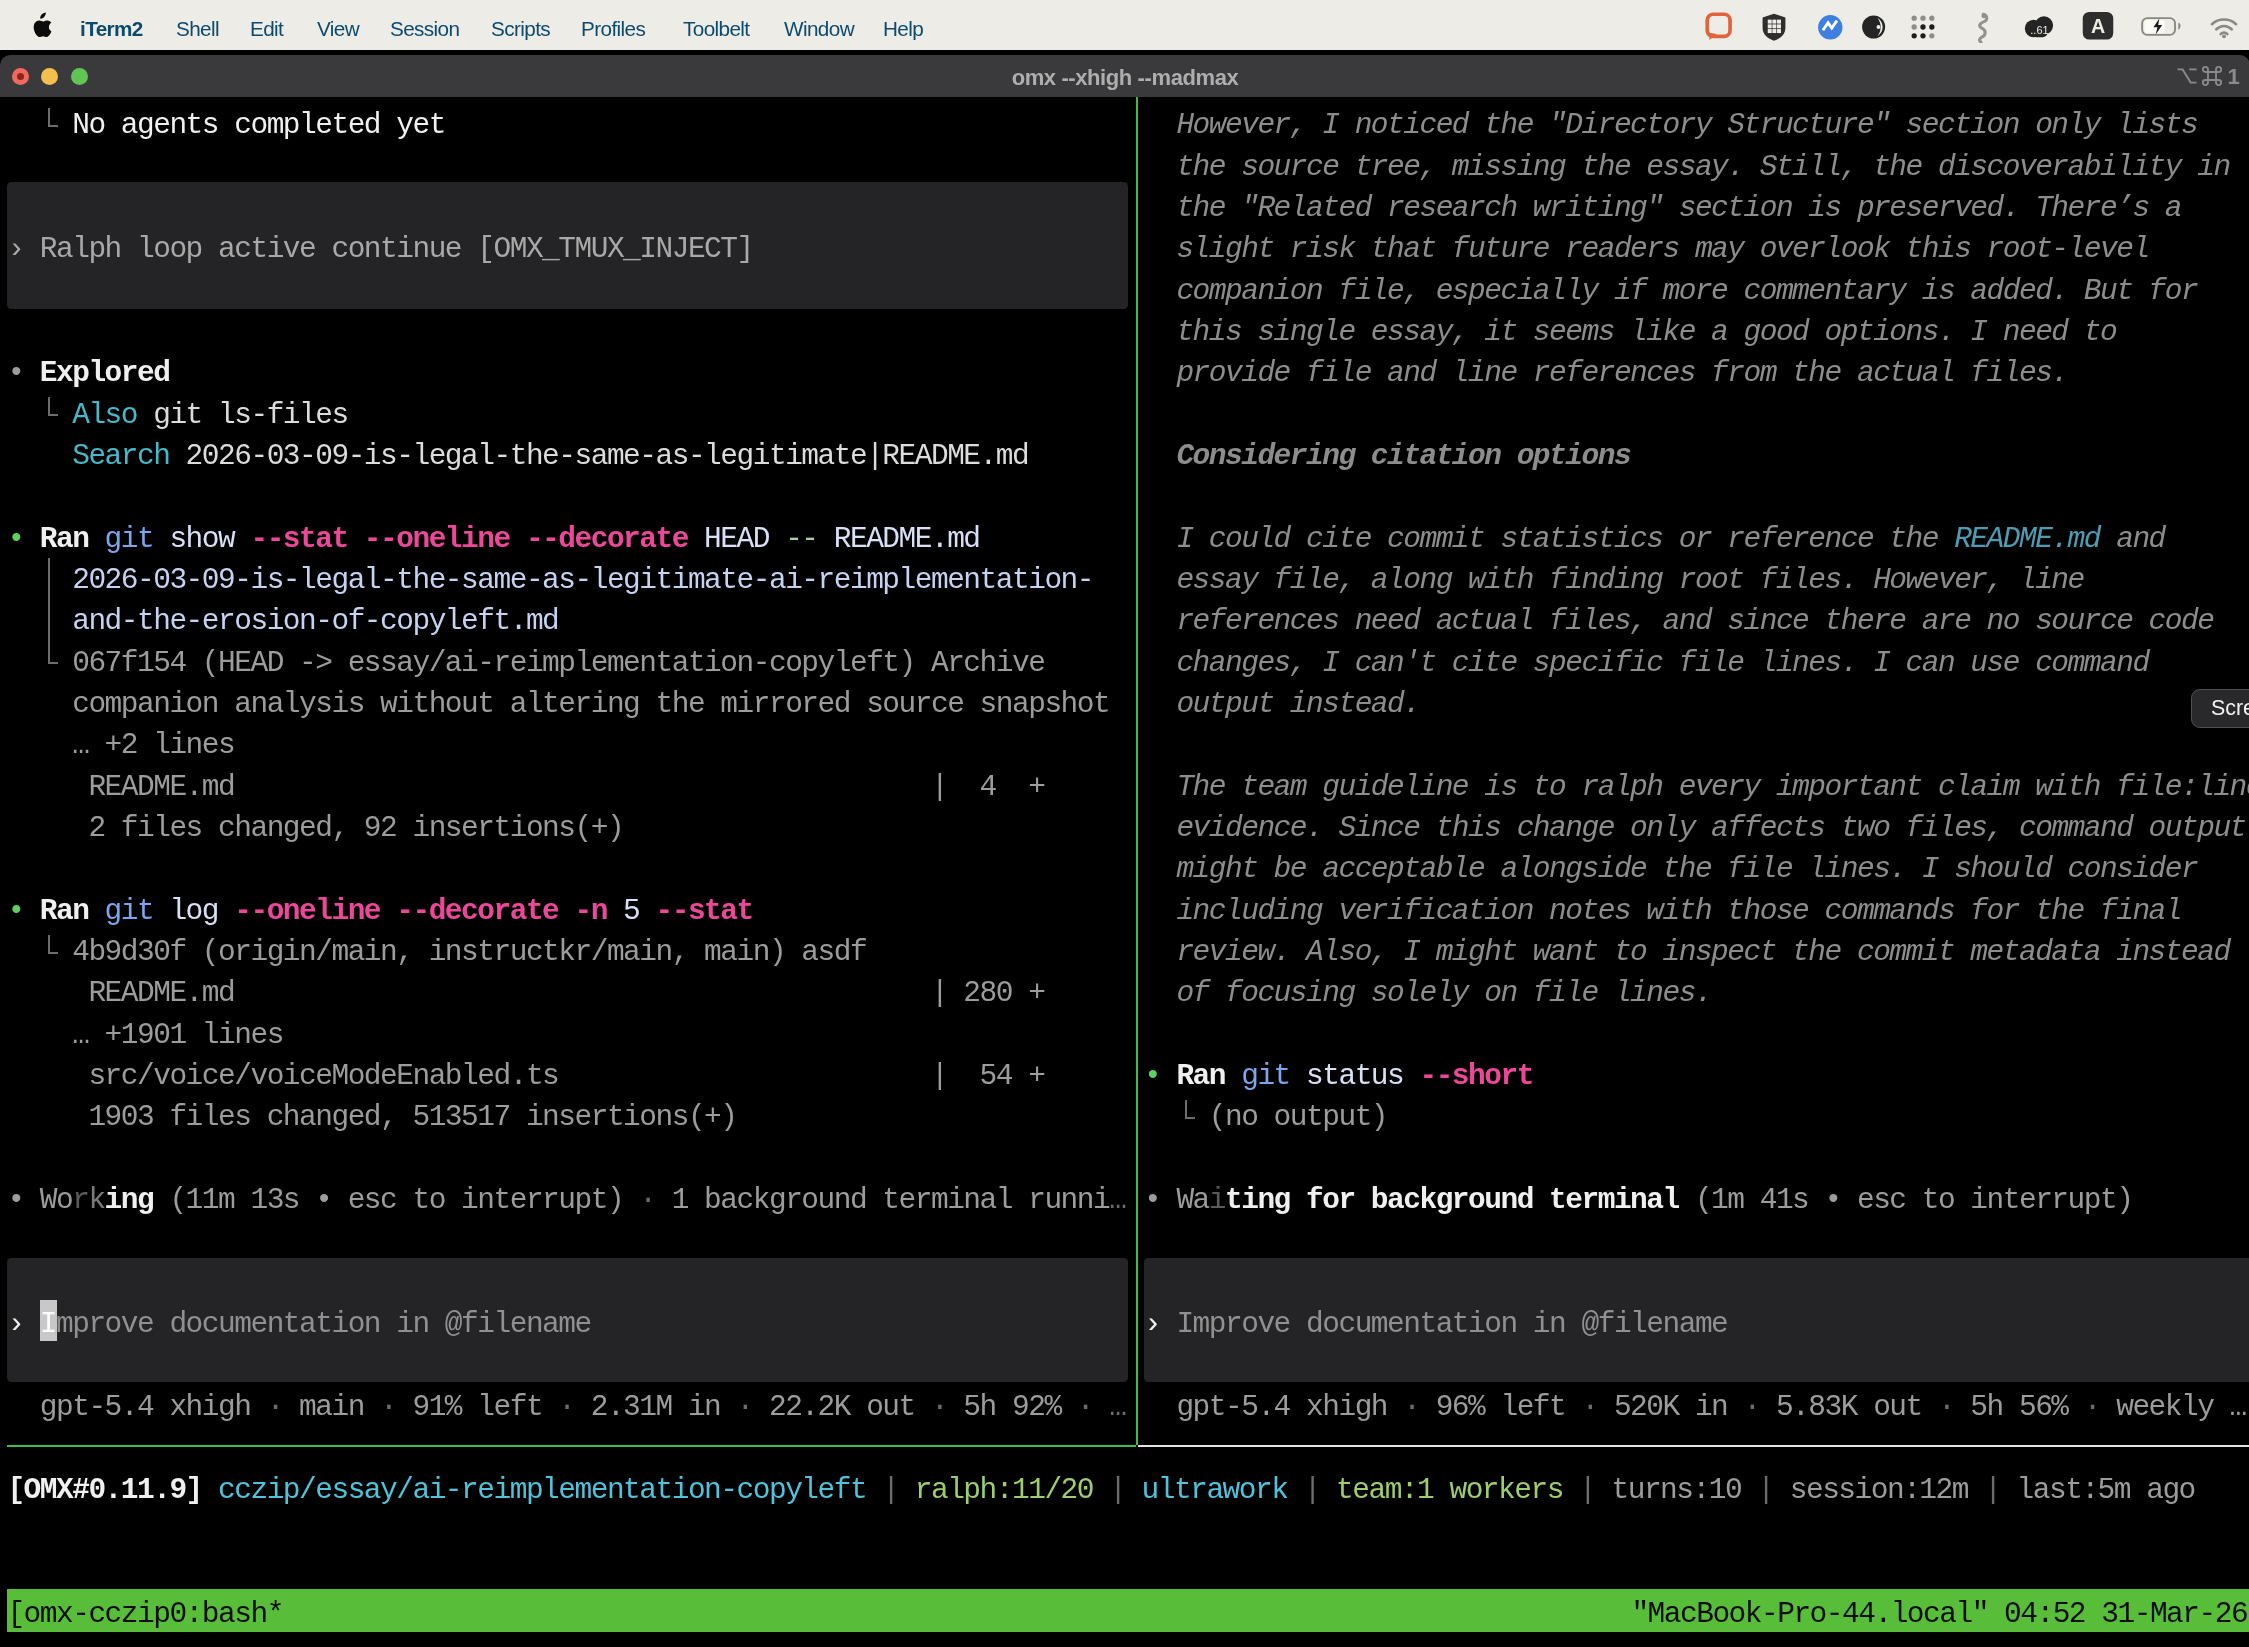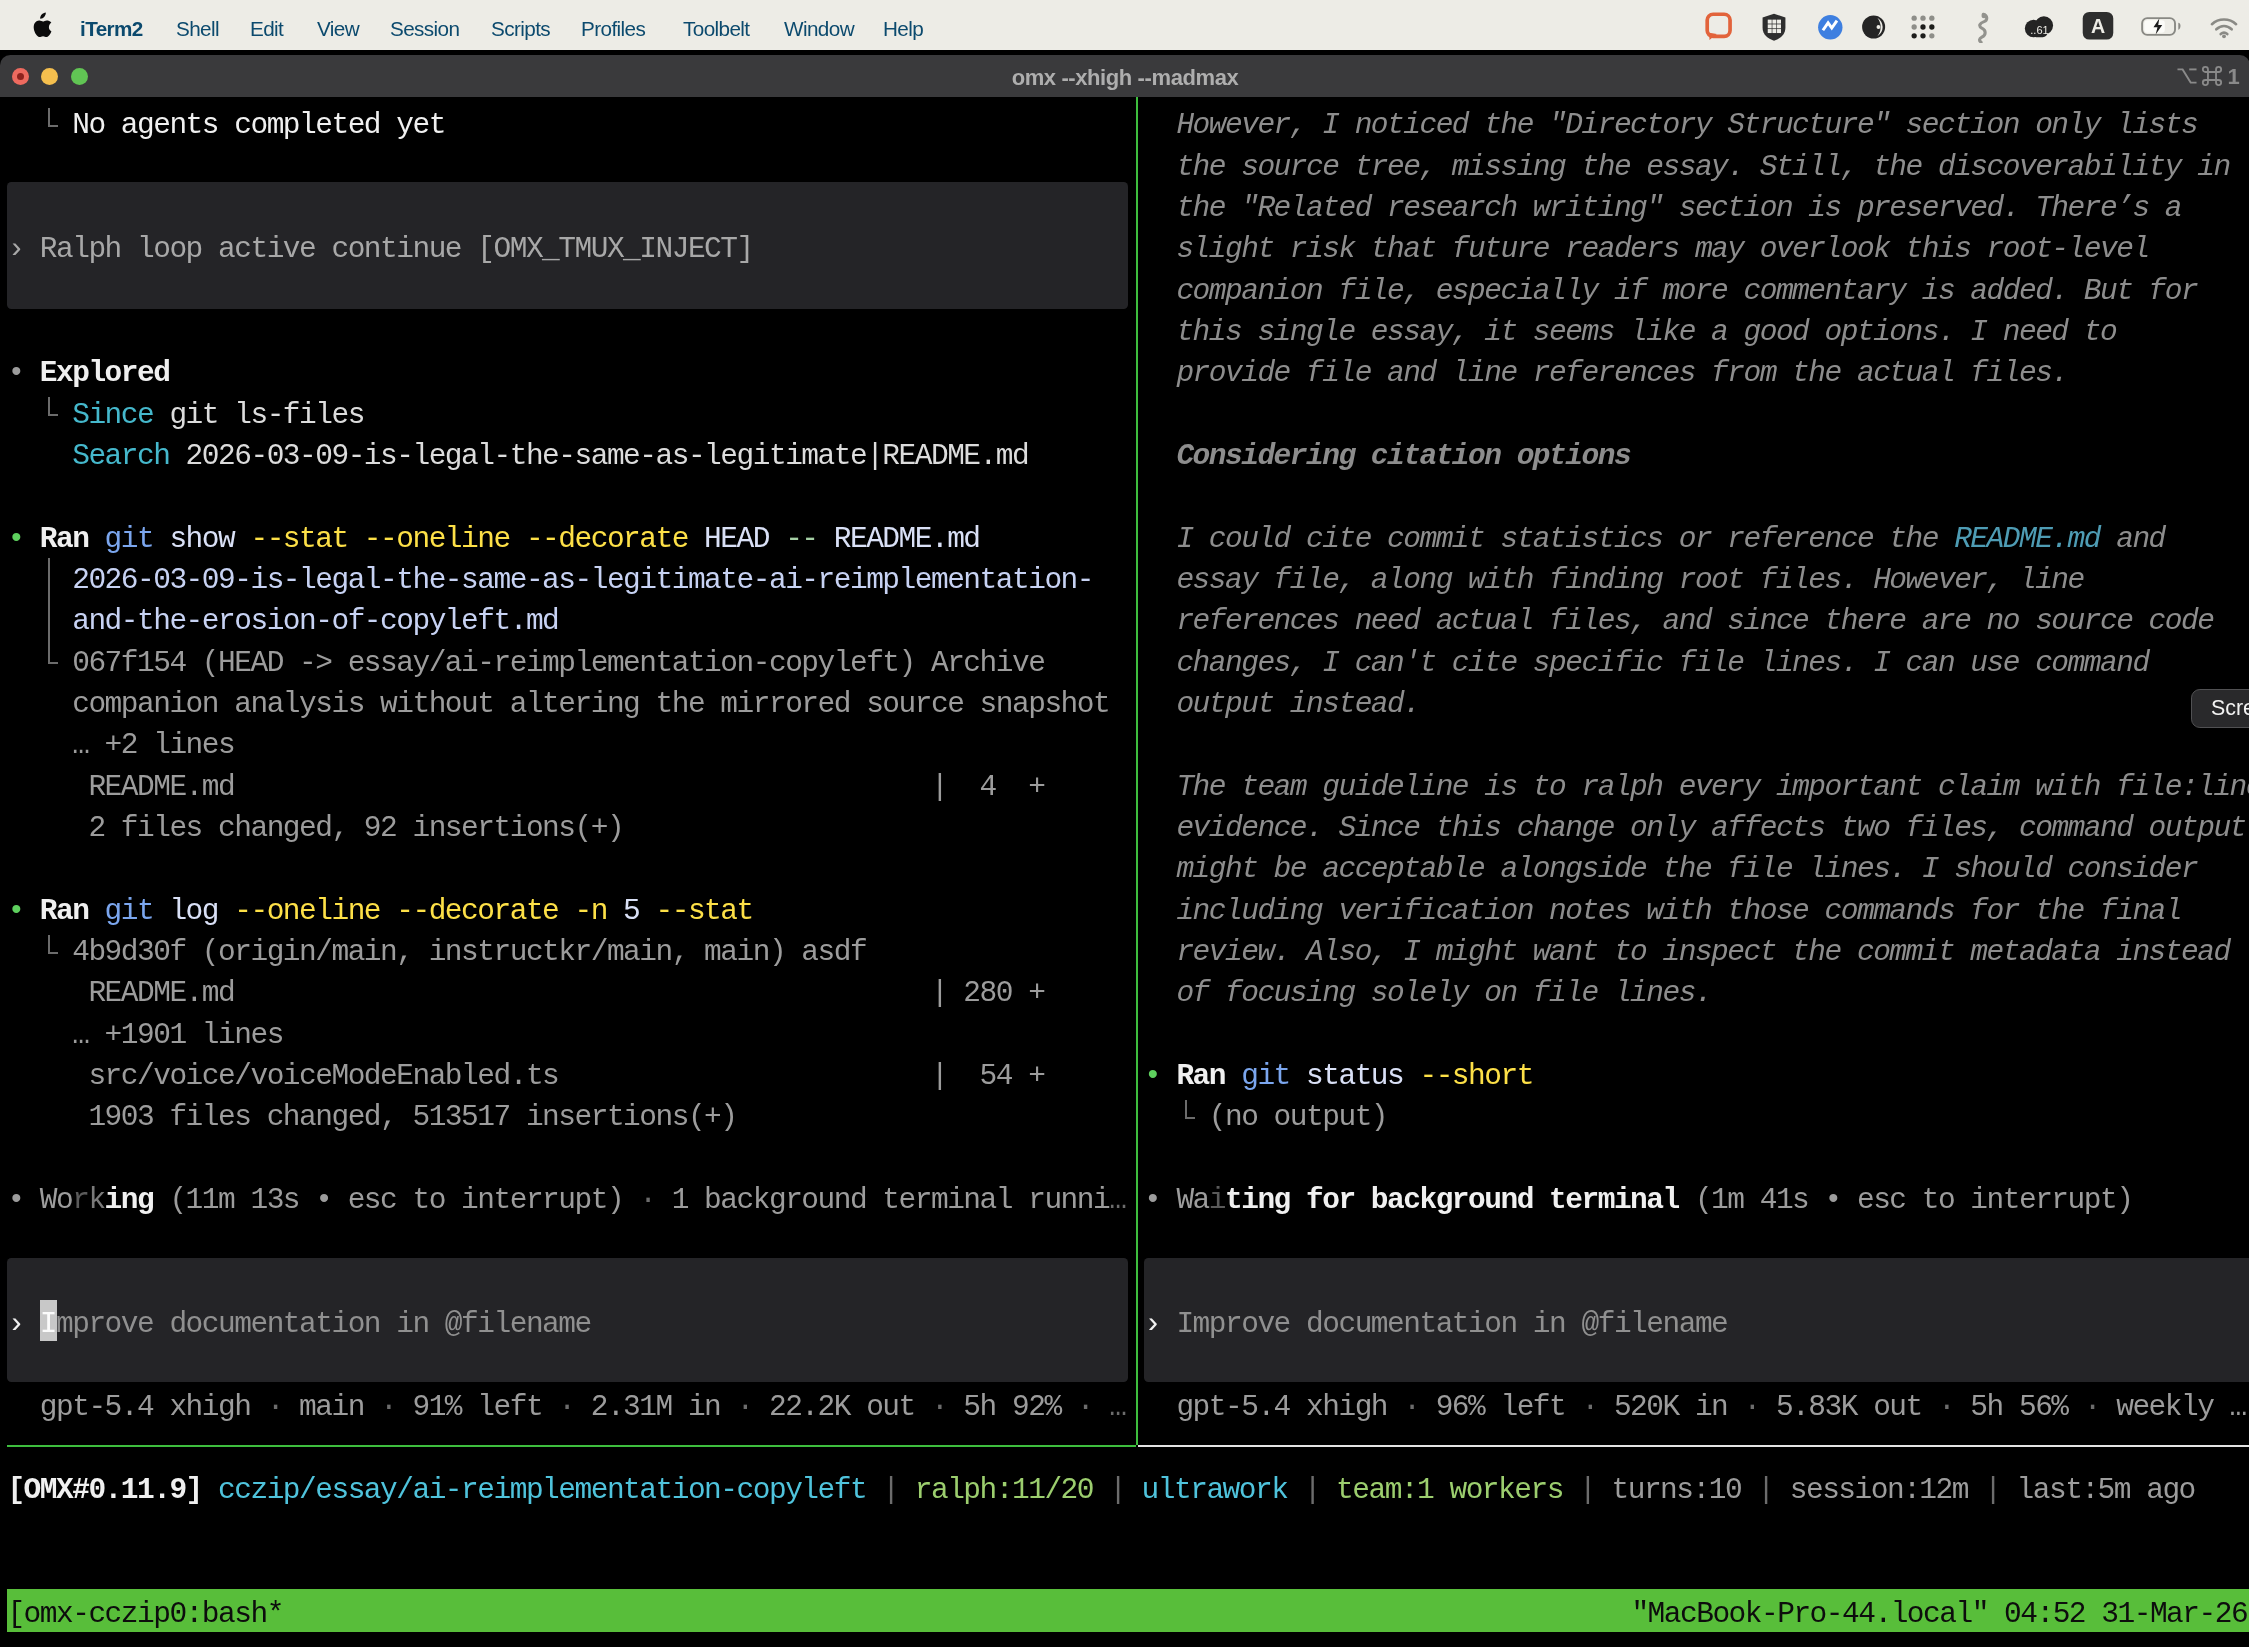--- a/index.html
+++ b/index.html
@@ -14,21 +14,21 @@
 .box { position:absolute; background:#242427; border-radius:4.4px; }
 .r { position:absolute; height:41px; line-height:41px; font-family:"Liberation Mono", monospace; font-size:29.5px; letter-spacing:-1.5px; white-space:pre; transform:translateY(4.7px); z-index:3; color:#9C9C9C; }
 .r b { font-weight:bold; }
 .it { font-style:italic; color:#8D8D8D; }
 .w  { color:#F0F0F0; }
 .g  { color:#9C9C9C; }
 .d  { color:#6C6C6C; }
 .b  { color:#7BA6EE; }
 .lv { color:#C7D2F3; }
 .ll { color:#D9E0F6; }
-.sa { color:#fde047; }
+.sa { color:#ec4899;font-weight:bold; }
 .pgn { color:#A5CFA5; }
 .cy { color:#4FC3DC; }
 .cy2 { color:#45B8CC; }
 .cyi { color:#4E9CB4; }
 .gb { color:#5ED05E; }
 .grn { color:#9CCE6E; }
 .ig { color:#909090; }
 .lw { color:#DCDCDC; }
 .bx { color:#A8A8A8; }
 .k  { color:#0D0D0D; }
@@ -154,21 +154,21 @@
 <div style="position:absolute;left:7.4px;top:1589px;width:2243px;height:43px;background:#58BE3A;z-index:1"></div>
 <div class="tl" style="left:48px;top:108px;height:19px"></div>
 <div class="tl" style="left:48px;top:397px;height:19px"></div>
 <div class="tl" style="left:48px;top:645px;height:19px"></div>
 <div class="tl" style="left:48px;top:935px;height:19px"></div>
 <div class="tl" style="left:1185px;top:1100px;height:19px"></div>
 <div class="tv" style="left:48px;top:558px;height:87px"></div>
 <div class="r" style="left:7.4px;top:100px"><span class="g">    </span><span class="w">No agents completed yet</span></div>
 <div class="r" style="left:7.4px;top:224px"><span class="bx">› Ralph loop active continue [OMX_TMUX_INJECT]</span></div>
 <div class="r" style="left:7.4px;top:348px"><span class="g">• </span><span class="w"><b>Explored</b></span></div>
-<div class="r" style="left:7.4px;top:390px"><span class="g">    </span><span class="cy2">Since</span><span class="lw"> git ls-files</span></div>
+<div class="r" style="left:7.4px;top:390px"><span class="g">    </span><span class="cy2">Also</span><span class="lw"> git ls-files</span></div>
 <div class="r" style="left:7.4px;top:431px"><span class="g">    </span><span class="cy2">Search</span><span class="lw"> 2026-03-09-is-legal-the-same-as-legitimate|README.md</span></div>
 <div class="r" style="left:7.4px;top:514px"><span class="gb">• </span><span class="w"><b>Ran</b></span><span class="b"> git</span><span class="ll"> show</span><span class="sa"> --stat --oneline --decorate</span><span class="ll"> HEAD</span><span class="pgn"> --</span><span class="ll"> README.md</span></div>
 <div class="r" style="left:7.4px;top:555px"><span class="lv">    2026-03-09-is-legal-the-same-as-legitimate-ai-reimplementation-</span></div>
 <div class="r" style="left:7.4px;top:596px"><span class="lv">    and-the-erosion-of-copyleft.md</span></div>
 <div class="r" style="left:7.4px;top:638px"><span class="g">    067f154 (HEAD -&gt; essay/ai-reimplementation-copyleft) Archive</span></div>
 <div class="r" style="left:7.4px;top:679px"><span class="g">    companion analysis without altering the mirrored source snapshot</span></div>
 <div class="r" style="left:7.4px;top:720px"><span class="g">    … +2 lines</span></div>
 <div class="r" style="left:7.4px;top:762px"><span class="g">     README.md                                           |  4  +</span></div>
 <div class="r" style="left:7.4px;top:803px"><span class="g">     2 files changed, 92 insertions(+)</span></div>
 <div class="r" style="left:7.4px;top:886px"><span class="gb">• </span><span class="w"><b>Ran</b></span><span class="b"> git</span><span class="ll"> log</span><span class="sa"> --oneline --decorate -n</span><span class="ll"> 5</span><span class="sa"> --stat</span></div>

